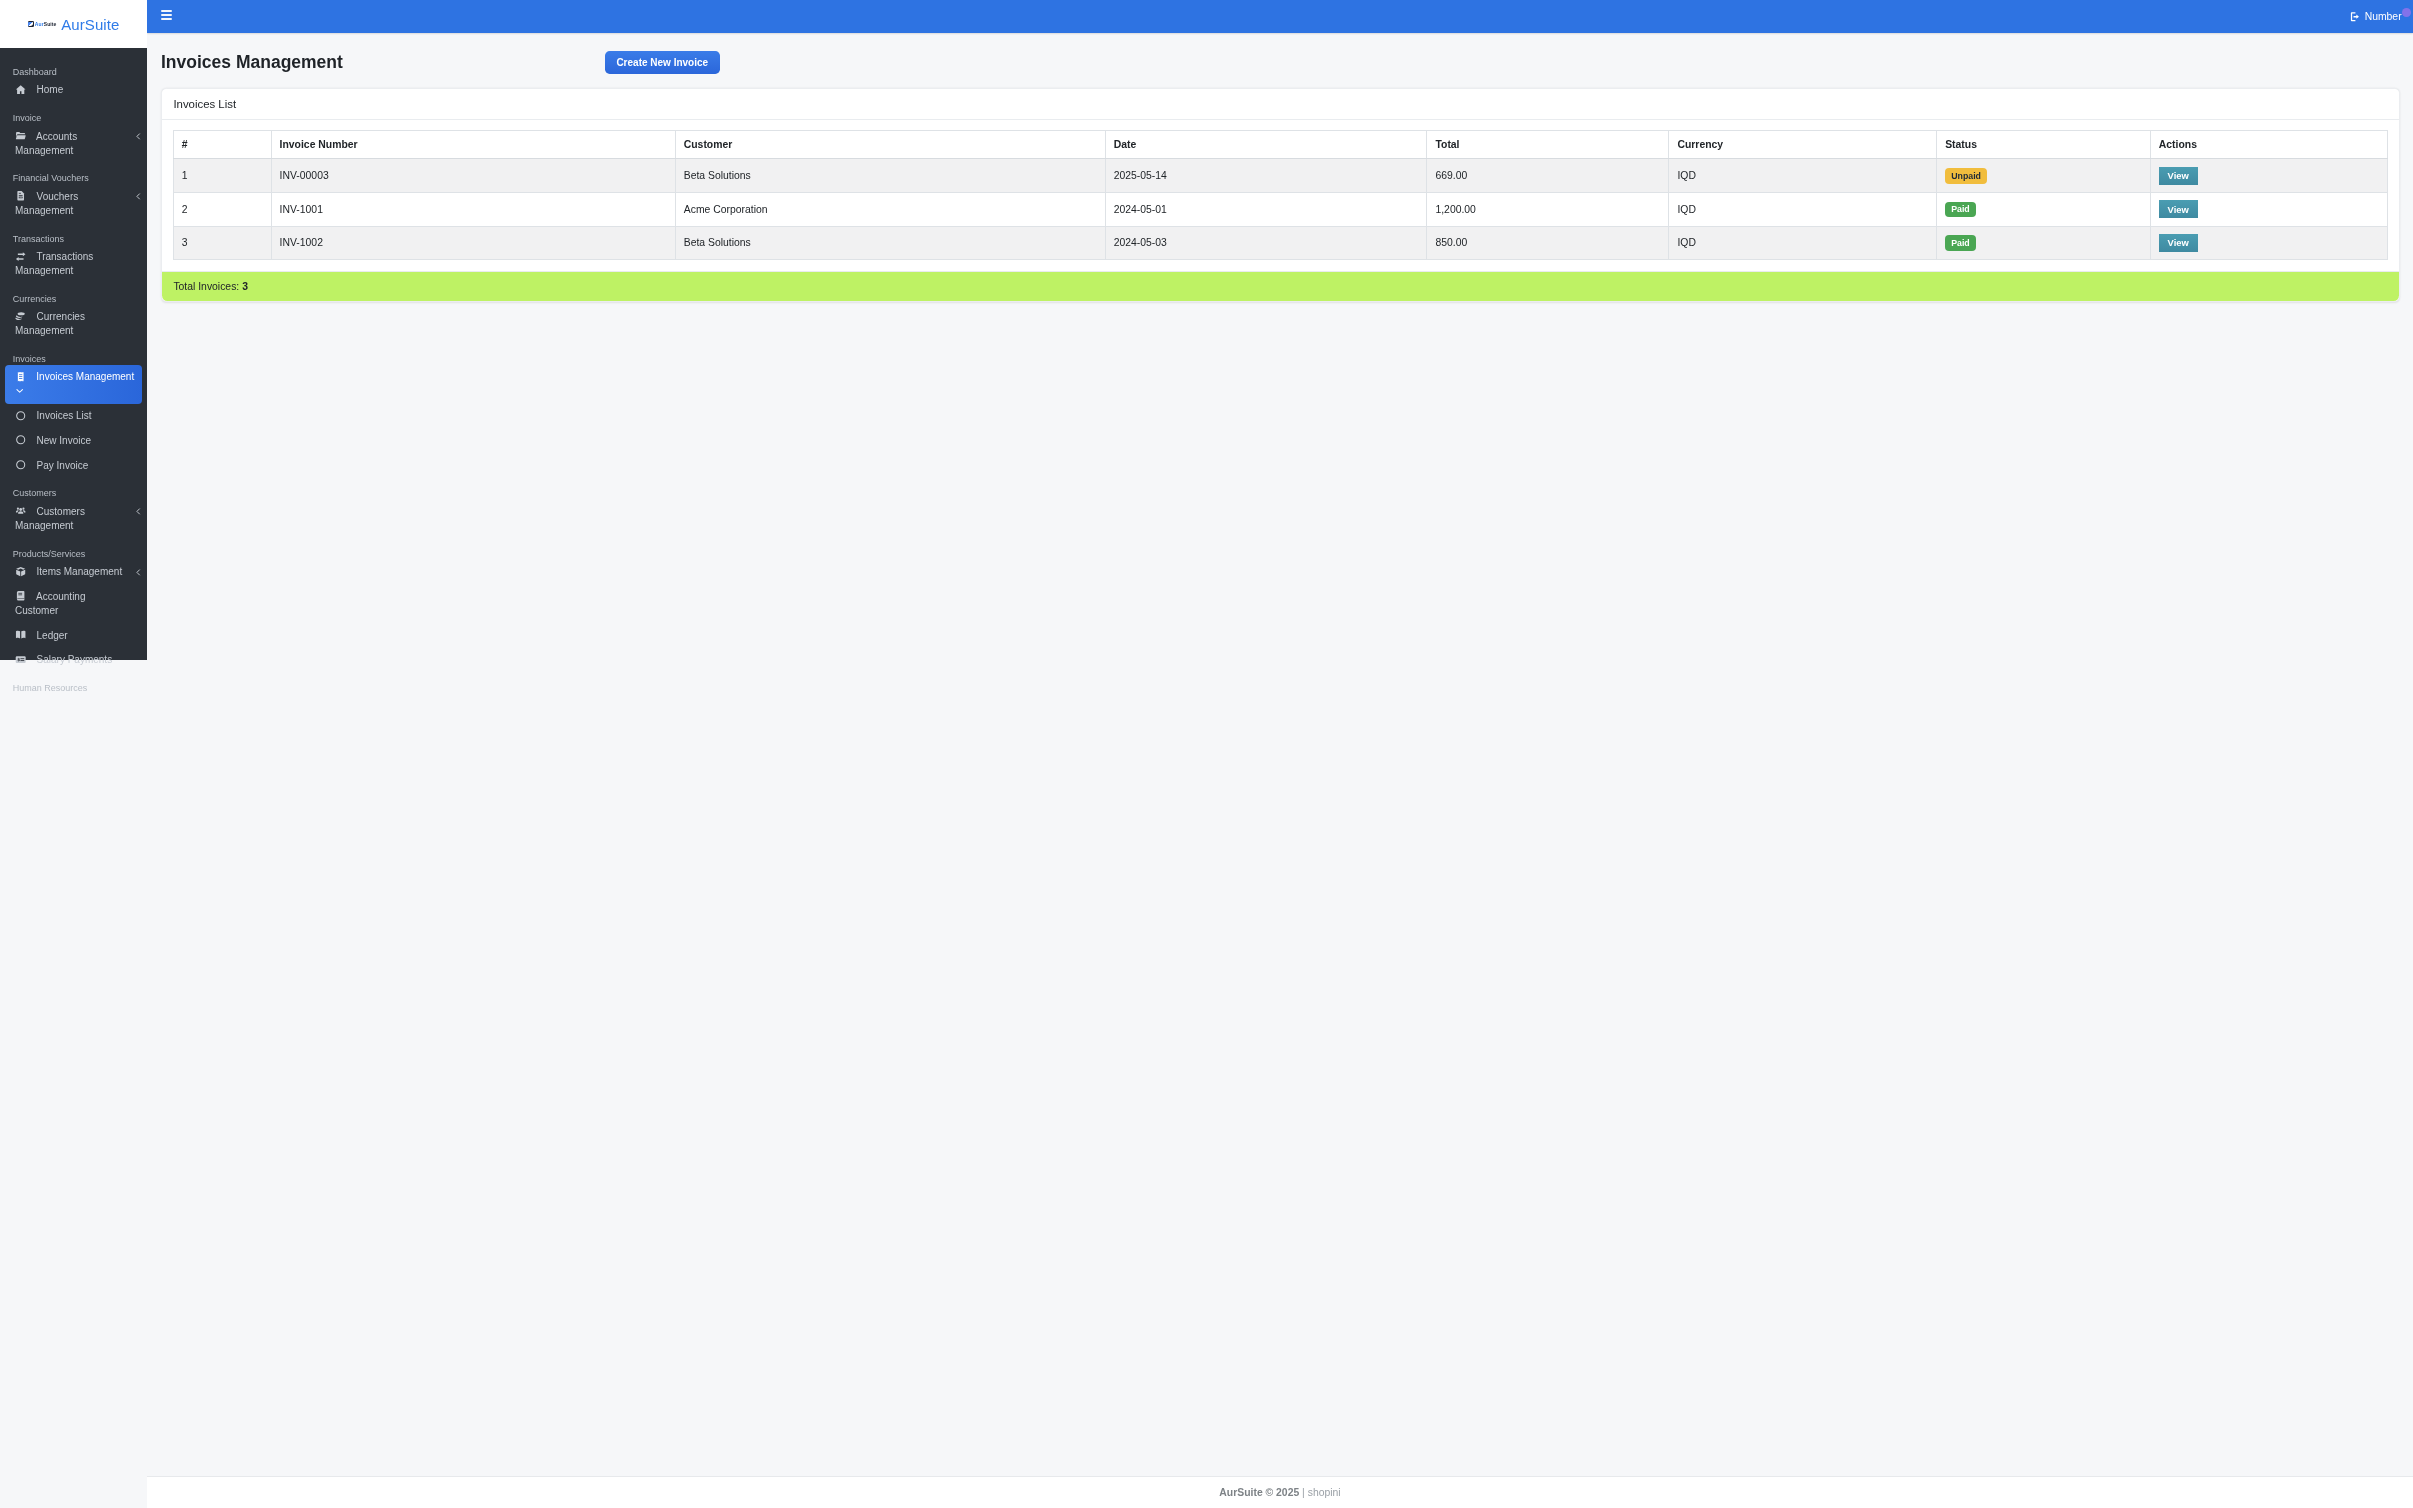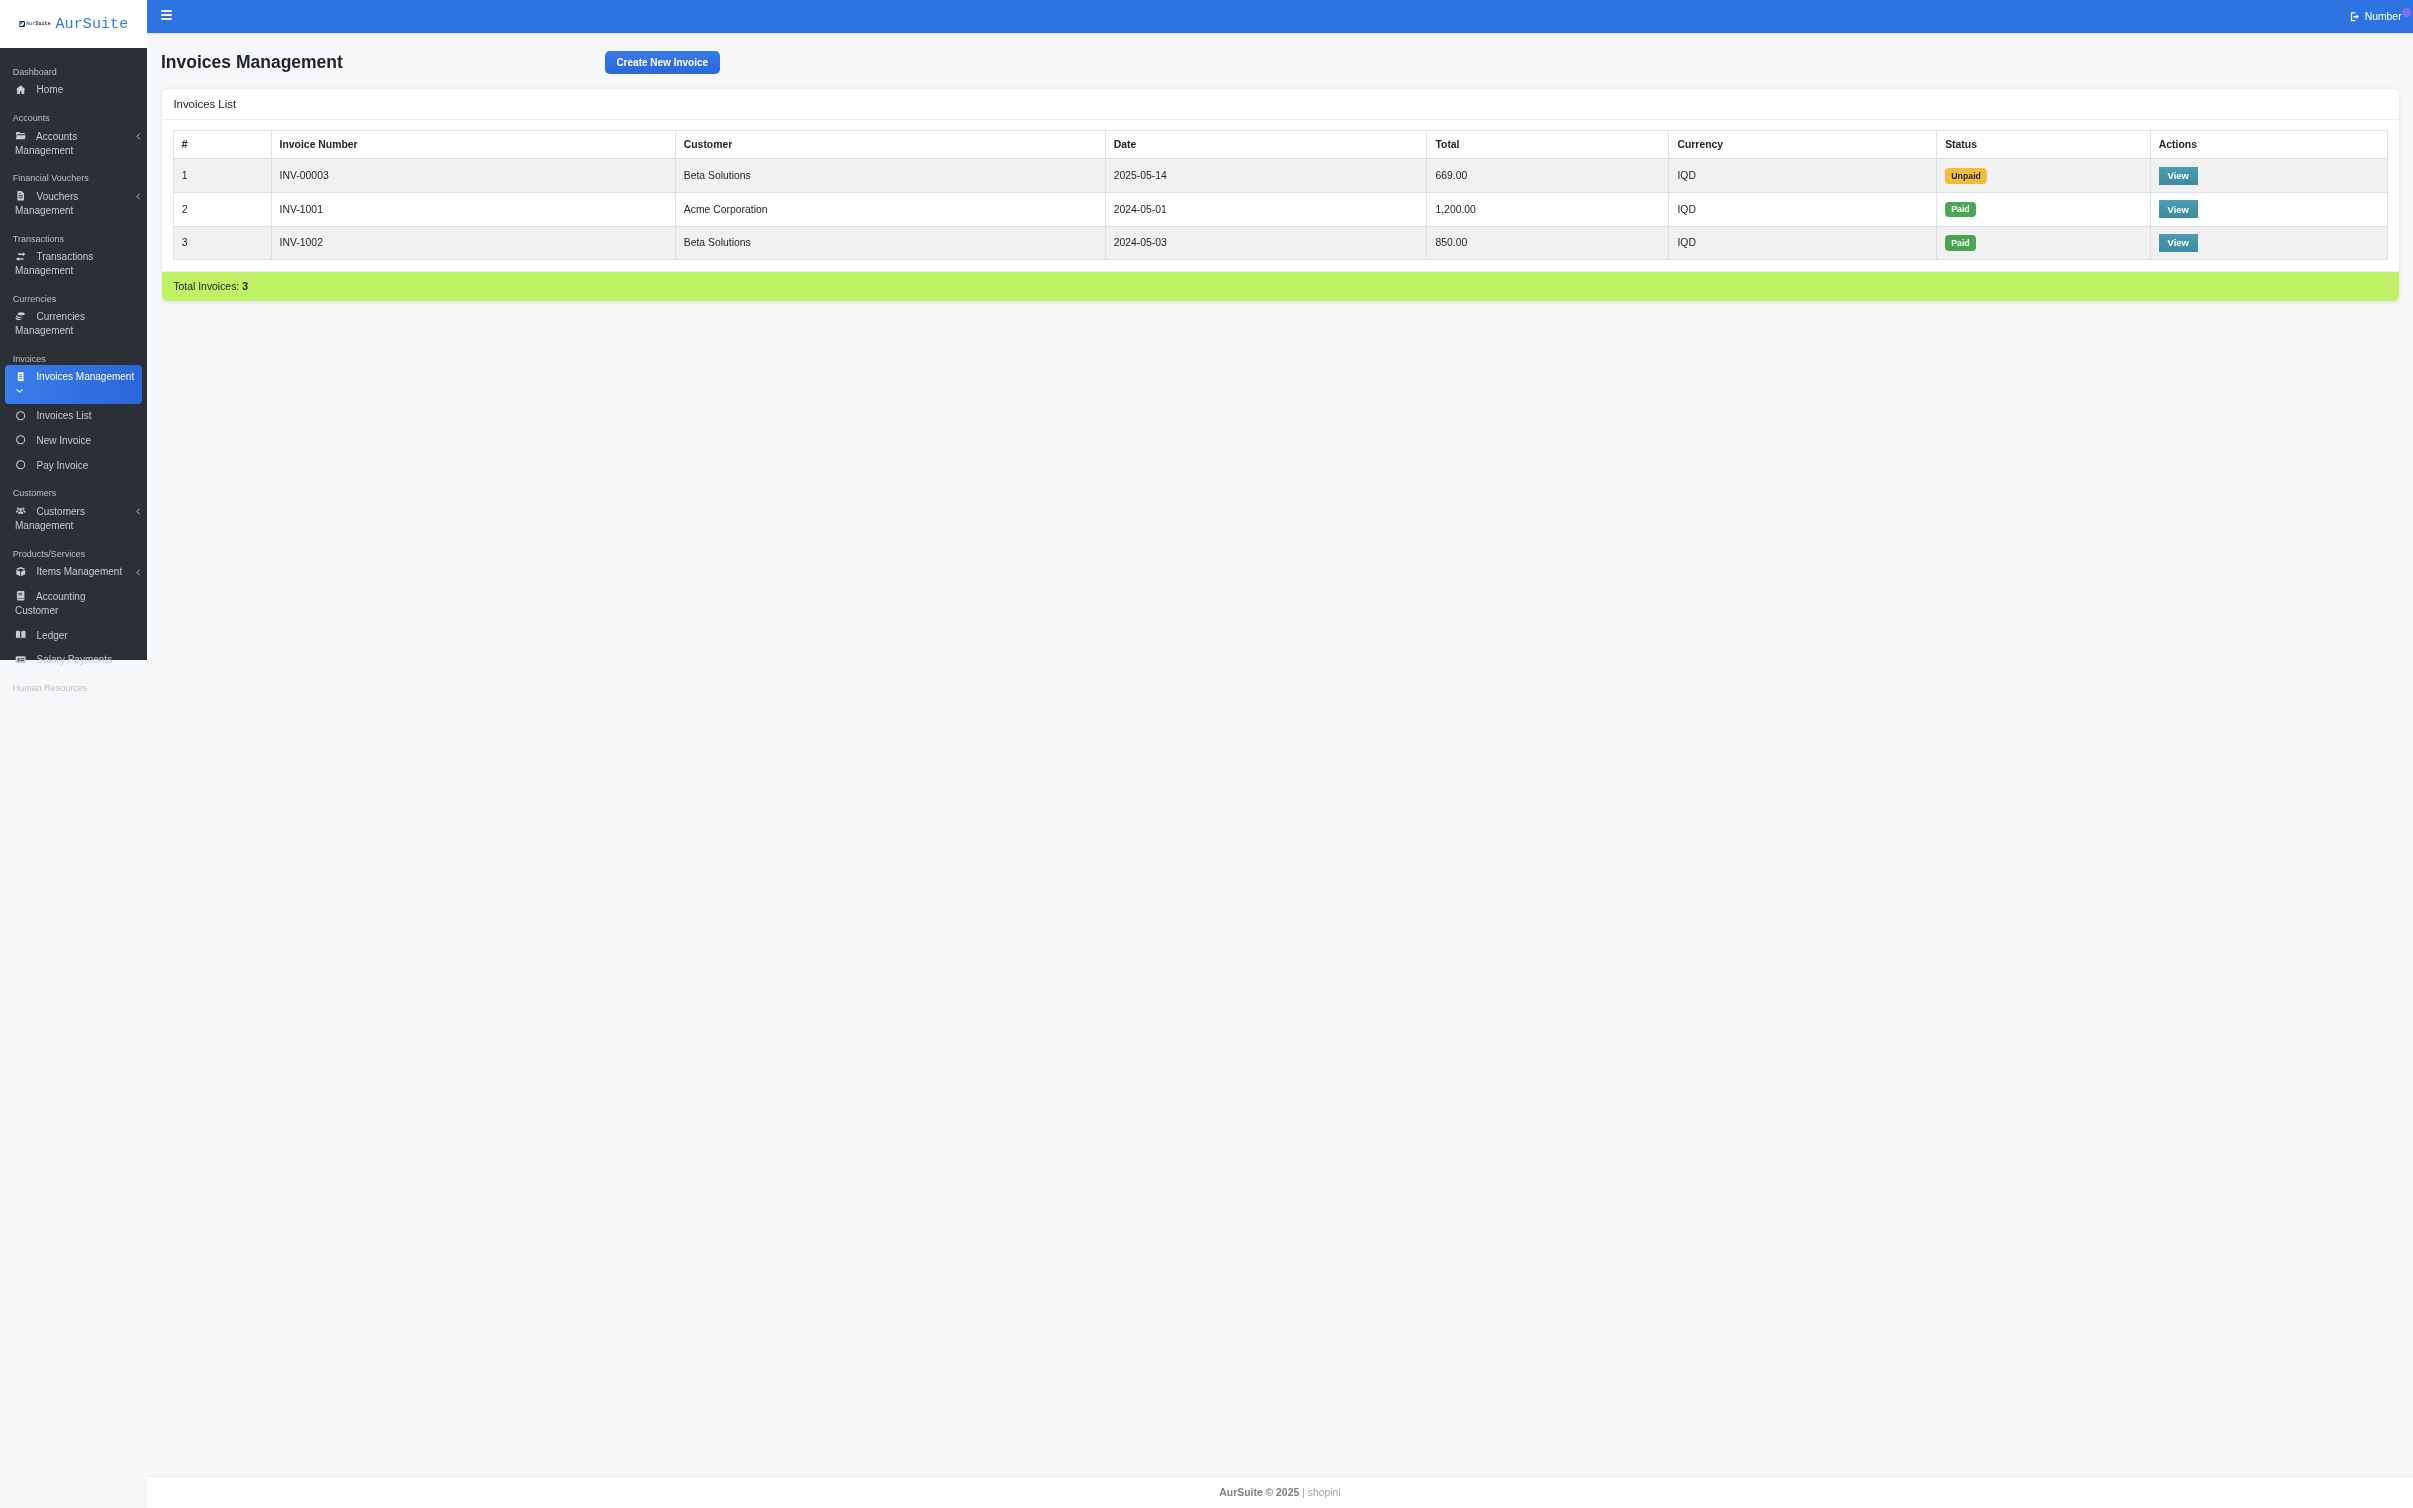--- a/index.html
+++ b/index.html
@@ -3,21 +3,21 @@
 <meta charset="utf-8">
 <style>
   * { margin:0; padding:0; box-sizing:border-box; }
   html,body { width:1056px; height:660px; overflow:hidden;
     font-family:"Liberation Sans", sans-serif; background:#f6f7f9; }
 
   
   .sidebar { position:absolute; left:0; top:0; width:147px; height:660px;
     background:#2b3037; z-index:30; }
   .brand { height:48px; background:#ffffff; display:flex; align-items:center;
-    justify-content:center; gap:4.7px; cursor:pointer;font-family:Liberation Mono, monospace; }
+    justify-content:center; gap:4.7px; cursor:pointer; }
   .logo-mini { display:flex; align-items:center; gap:1.3px; }
   .logo-sq { width:6px; height:6px; border-radius:1.3px; background:#1d2433; position:relative; overflow:hidden; flex:0 0 auto; }
   .logo-sq::after { content:""; position:absolute; left:0.7px; top:0.7px; width:4.7px; height:4.7px;
     background:linear-gradient(135deg,#4a86ef 0 55%,#ffffff 55%); border-radius:0.7px 0.7px 2.7px 0.7px; }
   .logo-mini-text { font-size:5px; font-weight:bold; letter-spacing:0.1px; }
   .logo-mini-text .aur { color:#2f7be8; }
   .logo-mini-text .suite { color:#1d2433; }
   .brand-text { font-size:15px; color:#2f7be8; letter-spacing:0.1px; }
 
   nav.side-nav { padding-top:18px; }
@@ -100,21 +100,21 @@
 
   <nav class="side-nav">
     <div class="nav-header">Dashboard</div>
     <a class="nav-item">
       <span class="ni"><svg viewBox="0 0 24 24" fill="currentColor">
             <path d="M12 2.8 1.8 11.4h2.6V21h6v-5.6h3.2V21h6v-9.6h2.6z"></path>
           </svg></span>
       <span>Home</span>
     </a>
 
-    <div class="nav-header">Accounts</div>
+    <div class="nav-header">Invoice</div>
     <a class="nav-item">
       <span class="ni"><svg viewBox="0 0 24 24" fill="currentColor">
             <path d="M2.2 6.2c0-1 .8-1.8 1.8-1.8h5l2.2 2h8.4c1 0 1.8.8 1.8 1.8v1H6.1c-1.1 0-2.1.7-2.4 1.8l-1.5 4.8z"></path>
             <path d="M2.7 19.6c-.6 0-1-.6-.8-1.2l1.8-6c.2-.8 1-1.4 1.8-1.4h16.2c.6 0 1 .6.8 1.2l-1.7 6a1.9 1.9 0 0 1-1.8 1.4z"></path>
           </svg></span>
       <span>Accounts Management</span>
       <span class="chev-abs">
           <svg viewBox="0 0 24 24">
             <path d="M15 5l-7 7 7 7" fill="none" stroke="currentColor" stroke-width="2.6" stroke-linecap="round" stroke-linejoin="round"></path>
           </svg>

